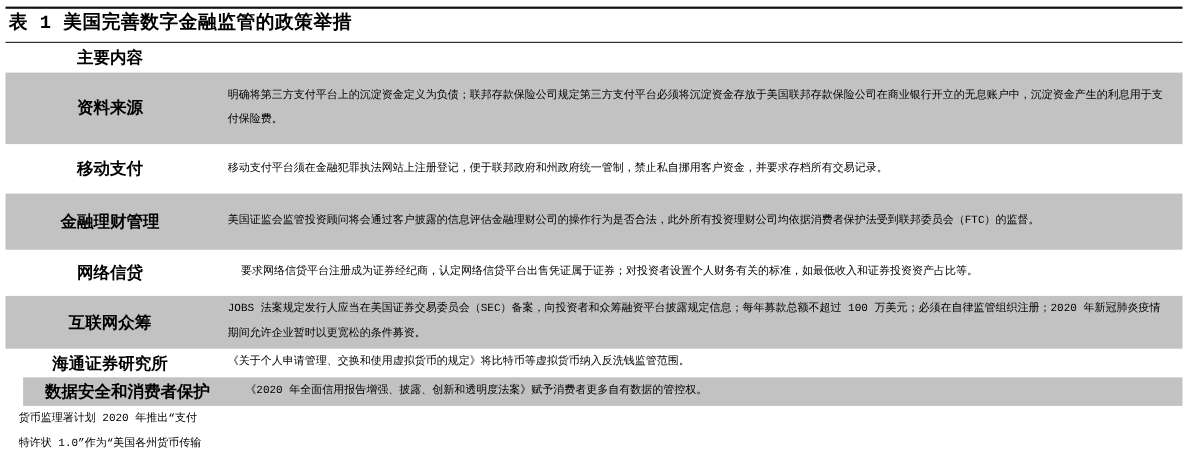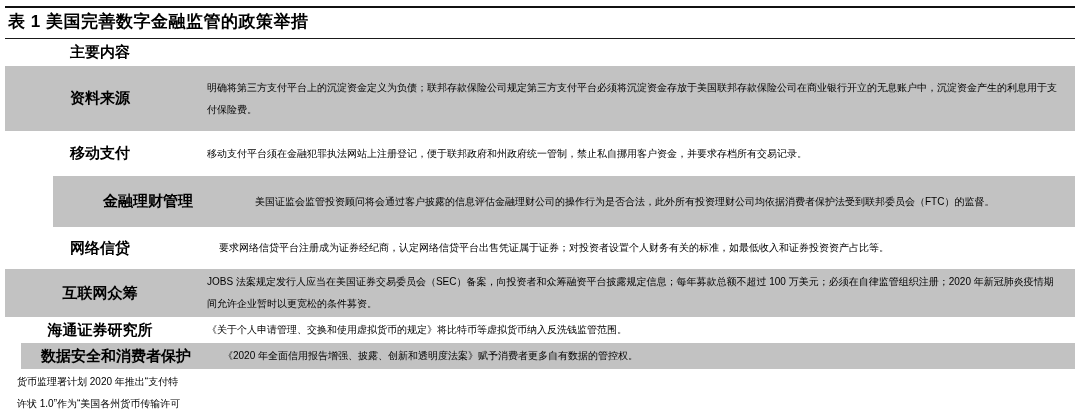--- a/index.html
+++ b/index.html
@@ -1,40 +1,40 @@
 <!DOCTYPE html>
 <html style="--shade: #c2c2c2;"><head>
 <meta charset="utf-8">
 <style>
   html,body{margin:0;padding:0;background:#ffffff;}
   .page{
     width:1080px;height:418px;box-sizing:border-box;
     padding:6px 5px 0 5px;background:#ffffff;color:#000;
-    font-family:Liberation Sans, sans-serif;
+    font-family:Liberation Mono, monospace;
     overflow:hidden;position:relative;
   }
   .top-rule{height:2px;background:#111;}
   .title{
     font-weight:bold;font-size:17px;line-height:20px;
     padding:4px 3px 6px 3px;letter-spacing:.5px;
   }
   .title-rule{height:1px;background:#1a1a1a;}
   .thead{
     display:grid;grid-template-columns:190px 1fr;align-items:center;
     min-height:27px;font-weight:bold;font-size:15px;
   }
   .th{text-align:center;}
   .tbody{display:block;}
   .row{
     display:grid;grid-template-columns:190px 1fr;align-items:center;
   }
   .row:nth-child(odd){background:var(--shade,#c2c2c2);}
   .row:nth-child(1){min-height:65px;}
   .row:nth-child(2){min-height:45px;}
-  .row:nth-child(3){min-height:51px;margin-left:48px;}
+  .row:nth-child(3){min-height:51px;}
   .row:nth-child(4){min-height:42px;gap:12px;}
   .row:nth-child(5){min-height:47px;}
   .row:nth-child(6){min-height:25px;}
   .row:nth-child(7){min-height:25px;margin-left:16px;}
   .row:nth-child(8){min-height:25px;}
   .cell-target{
     text-align:center;font-weight:bold;font-size:15px;padding:2px 4px;
   }
   .cell-content{
     text-align:left;font-size:10px;line-height:22px;padding:2px 12px;

